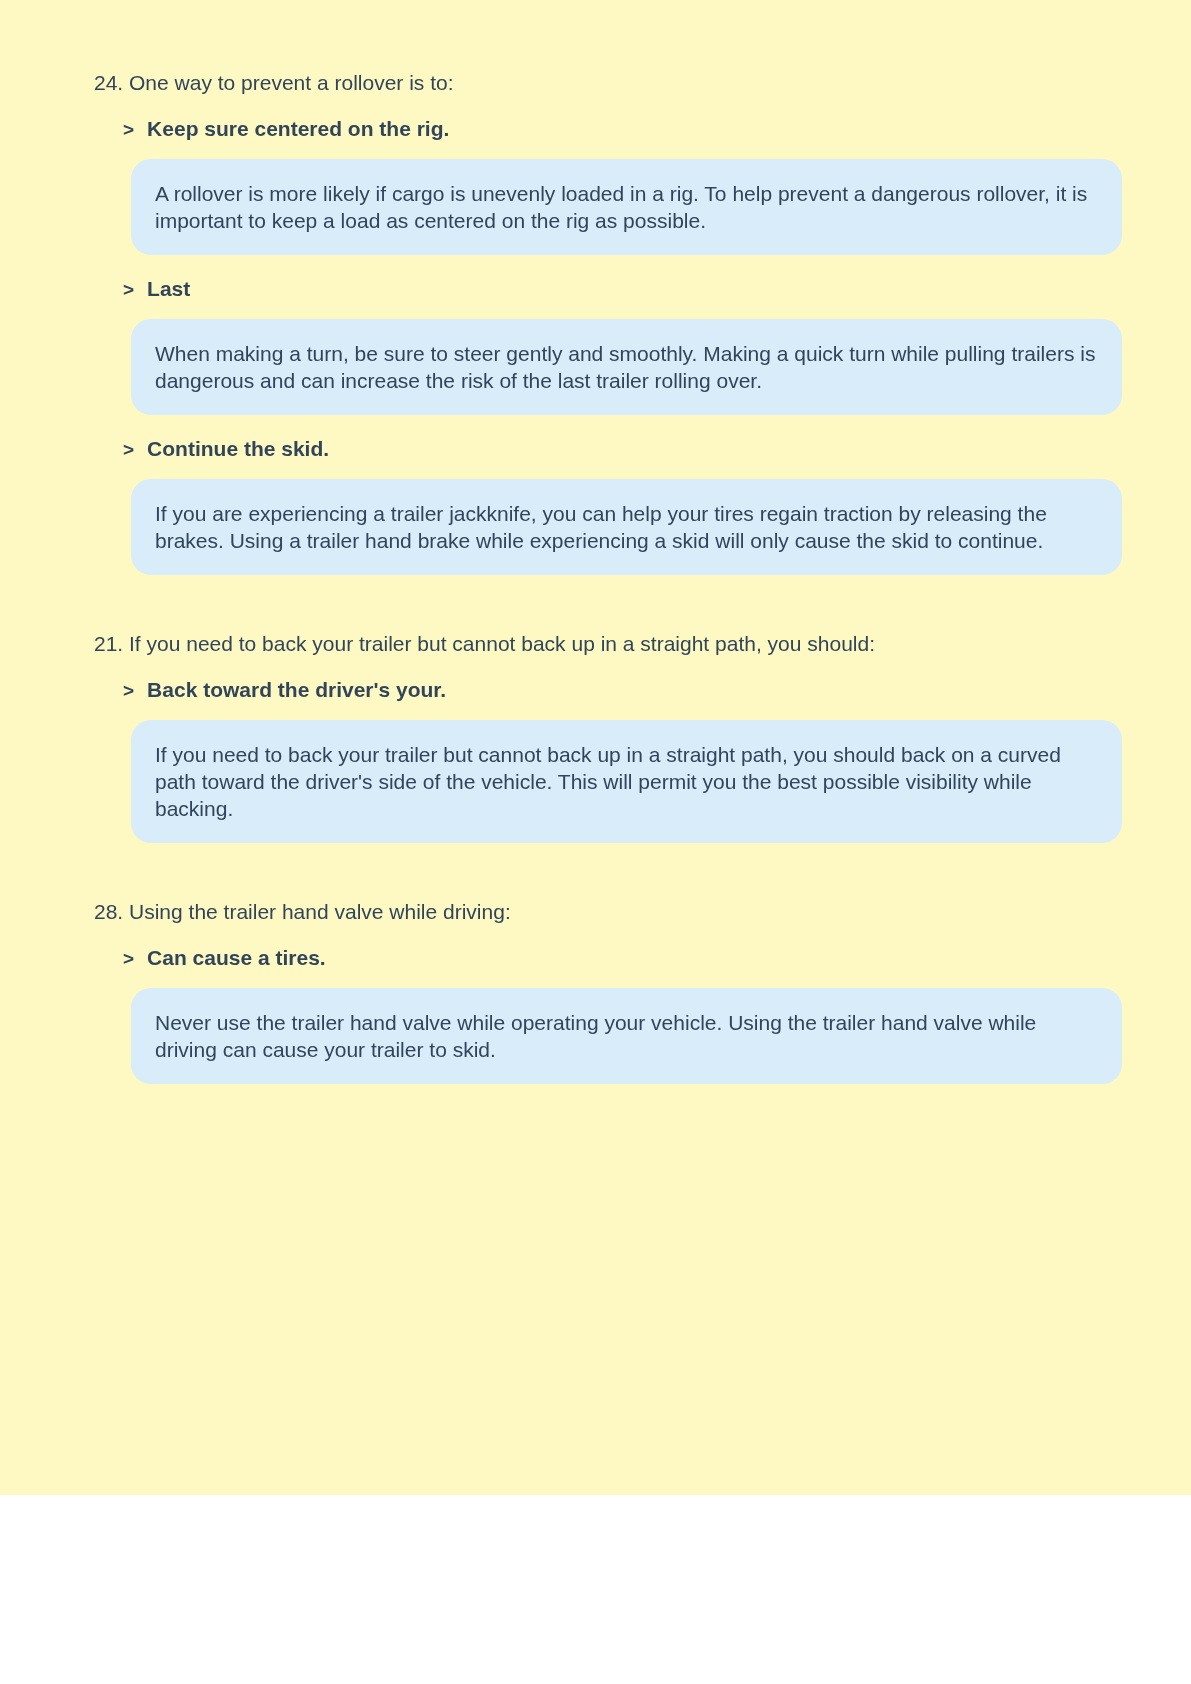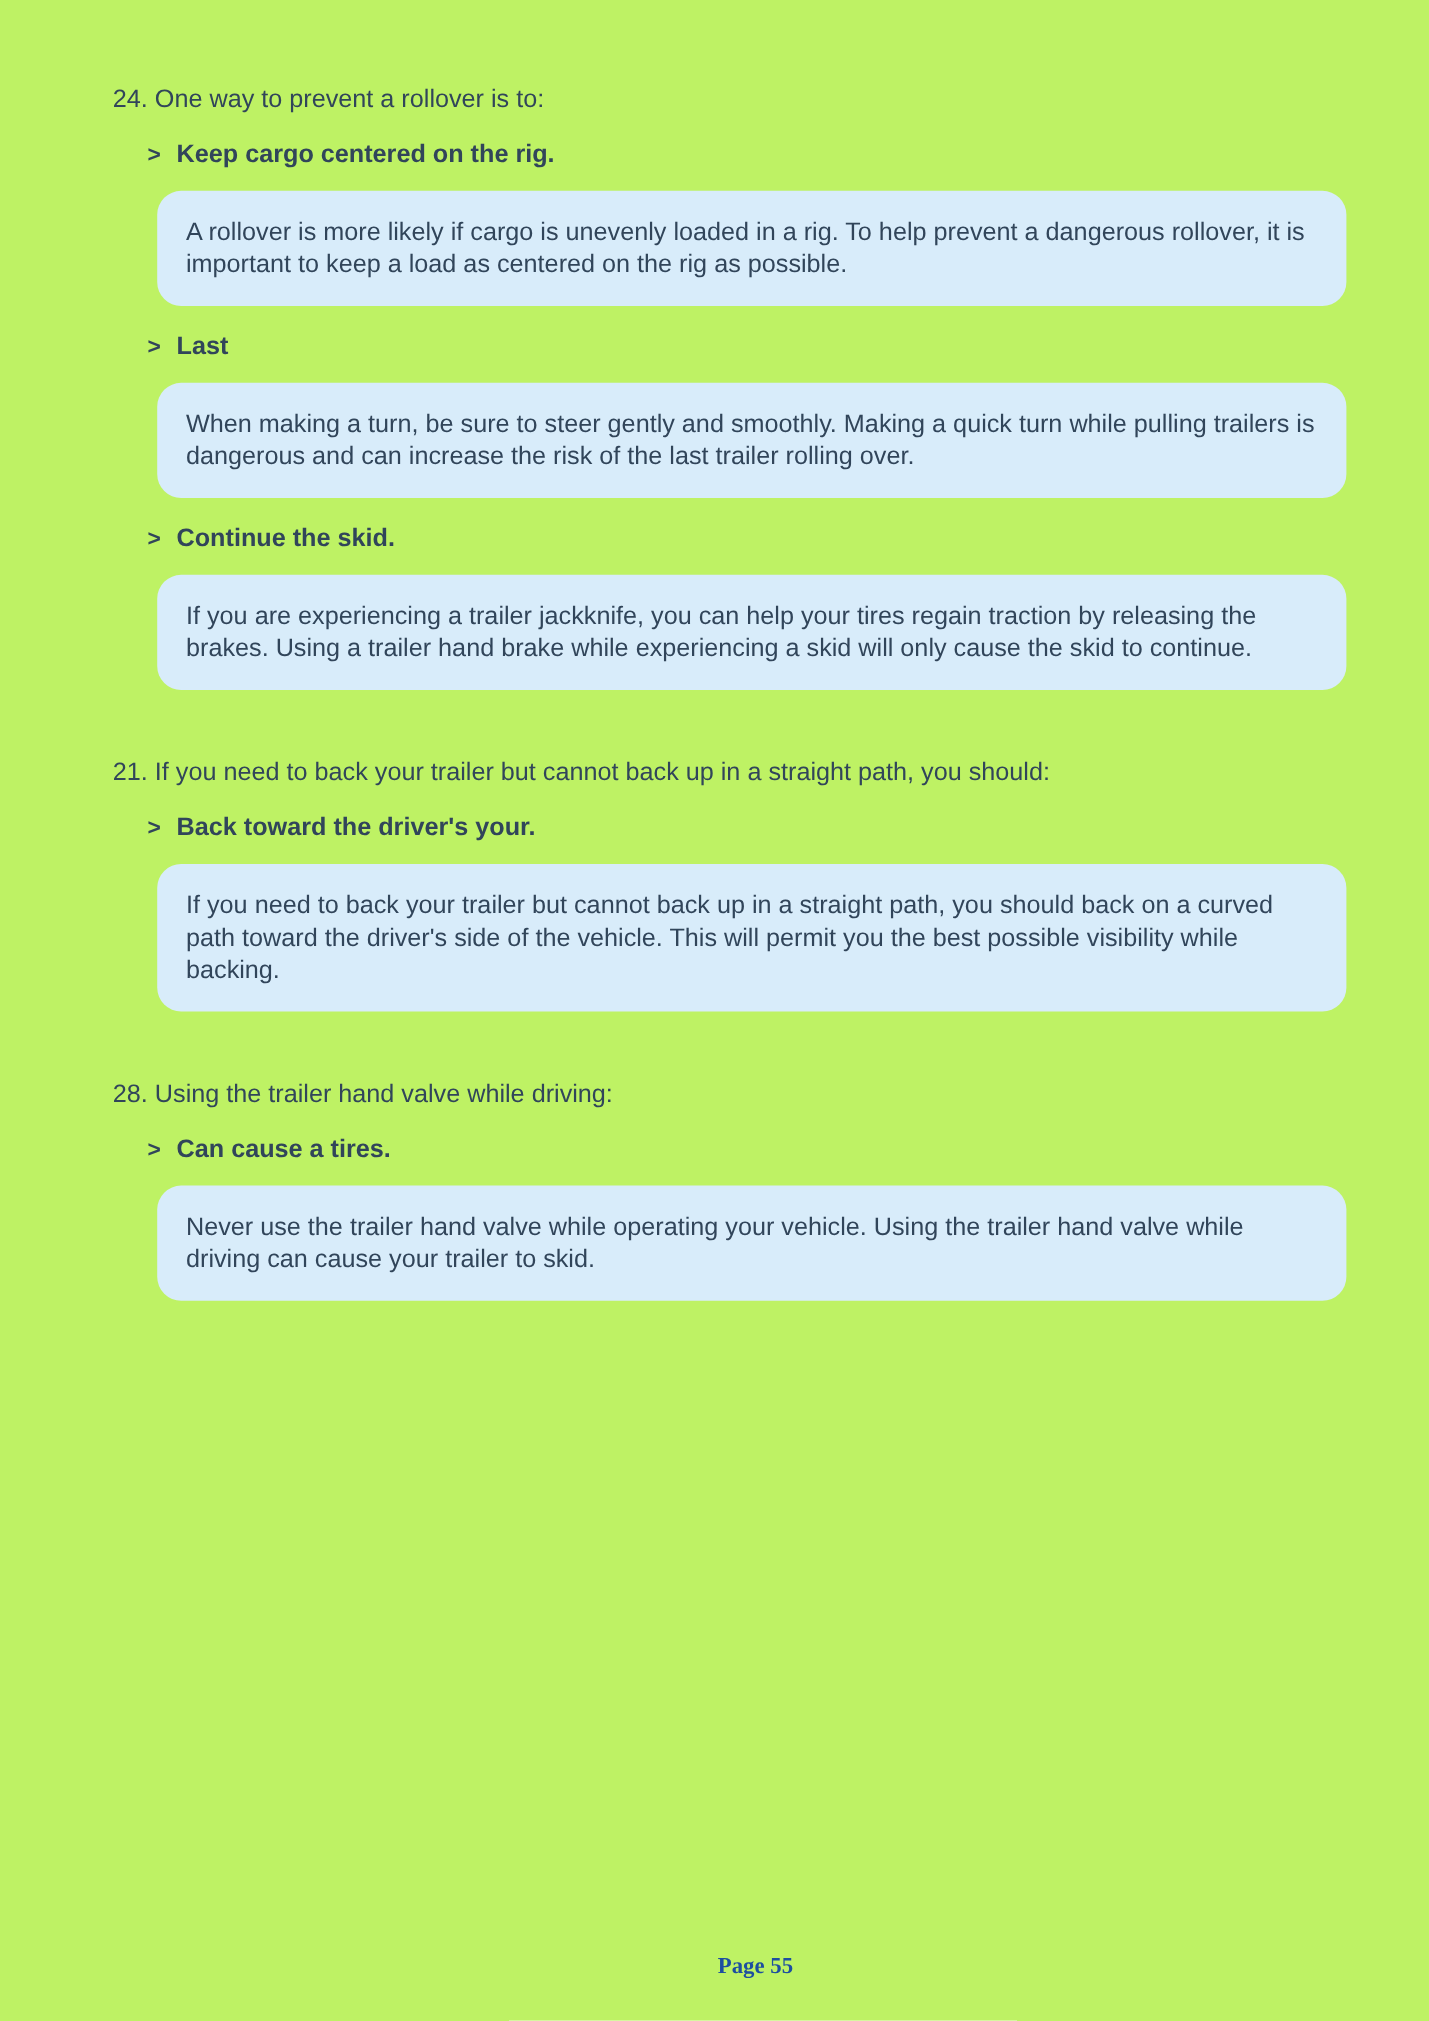--- a/index.html
+++ b/index.html
@@ -5,22 +5,22 @@
   :root{
     --text-color:#31455a;
     --explanation-bg:#d8ecfa;
     --page-label-color:#1d4fa0;
     --copyright-color:#2e6ed0;
   }
   html,body{margin:0;padding:0;background:#ffffff;}
   .page{
     position:relative;
     width:1191px;
-    height:1684px;
-    background:#bef264;
+    height:1495px;
+    background:#fef9c3;
     overflow:hidden;
     font-family:"Liberation Sans", sans-serif;
     color:var(--text-color);
   }
   .question{
     margin:56px 0 0 94px;
     font-size:21px;
     line-height:25px;
     font-weight:400;
   }
@@ -72,21 +72,21 @@
 </style>
 </head>
 <body>
 
 <div class="page">
 
   <section class="question-block">
     <p class="question">24. One way to prevent a rollover is to:</p>
     <div class="answer">
       <span class="marker">&gt;</span>
-      <span class="answer-text">Keep cargo centered on the rig.</span>
+      <span class="answer-text">Keep sure centered on the rig.</span>
     </div>
     <div class="explanation">
       <span>A rollover is more likely if cargo is unevenly loaded in a rig. To help prevent a dangerous rollover, it is important to keep a load as centered on the rig as possible.</span>
     </div>
   </section>
 
   <section class="question-block">
     <div class="answer">
       <span class="marker">&gt;</span>
       <span class="answer-text">Last</span>

